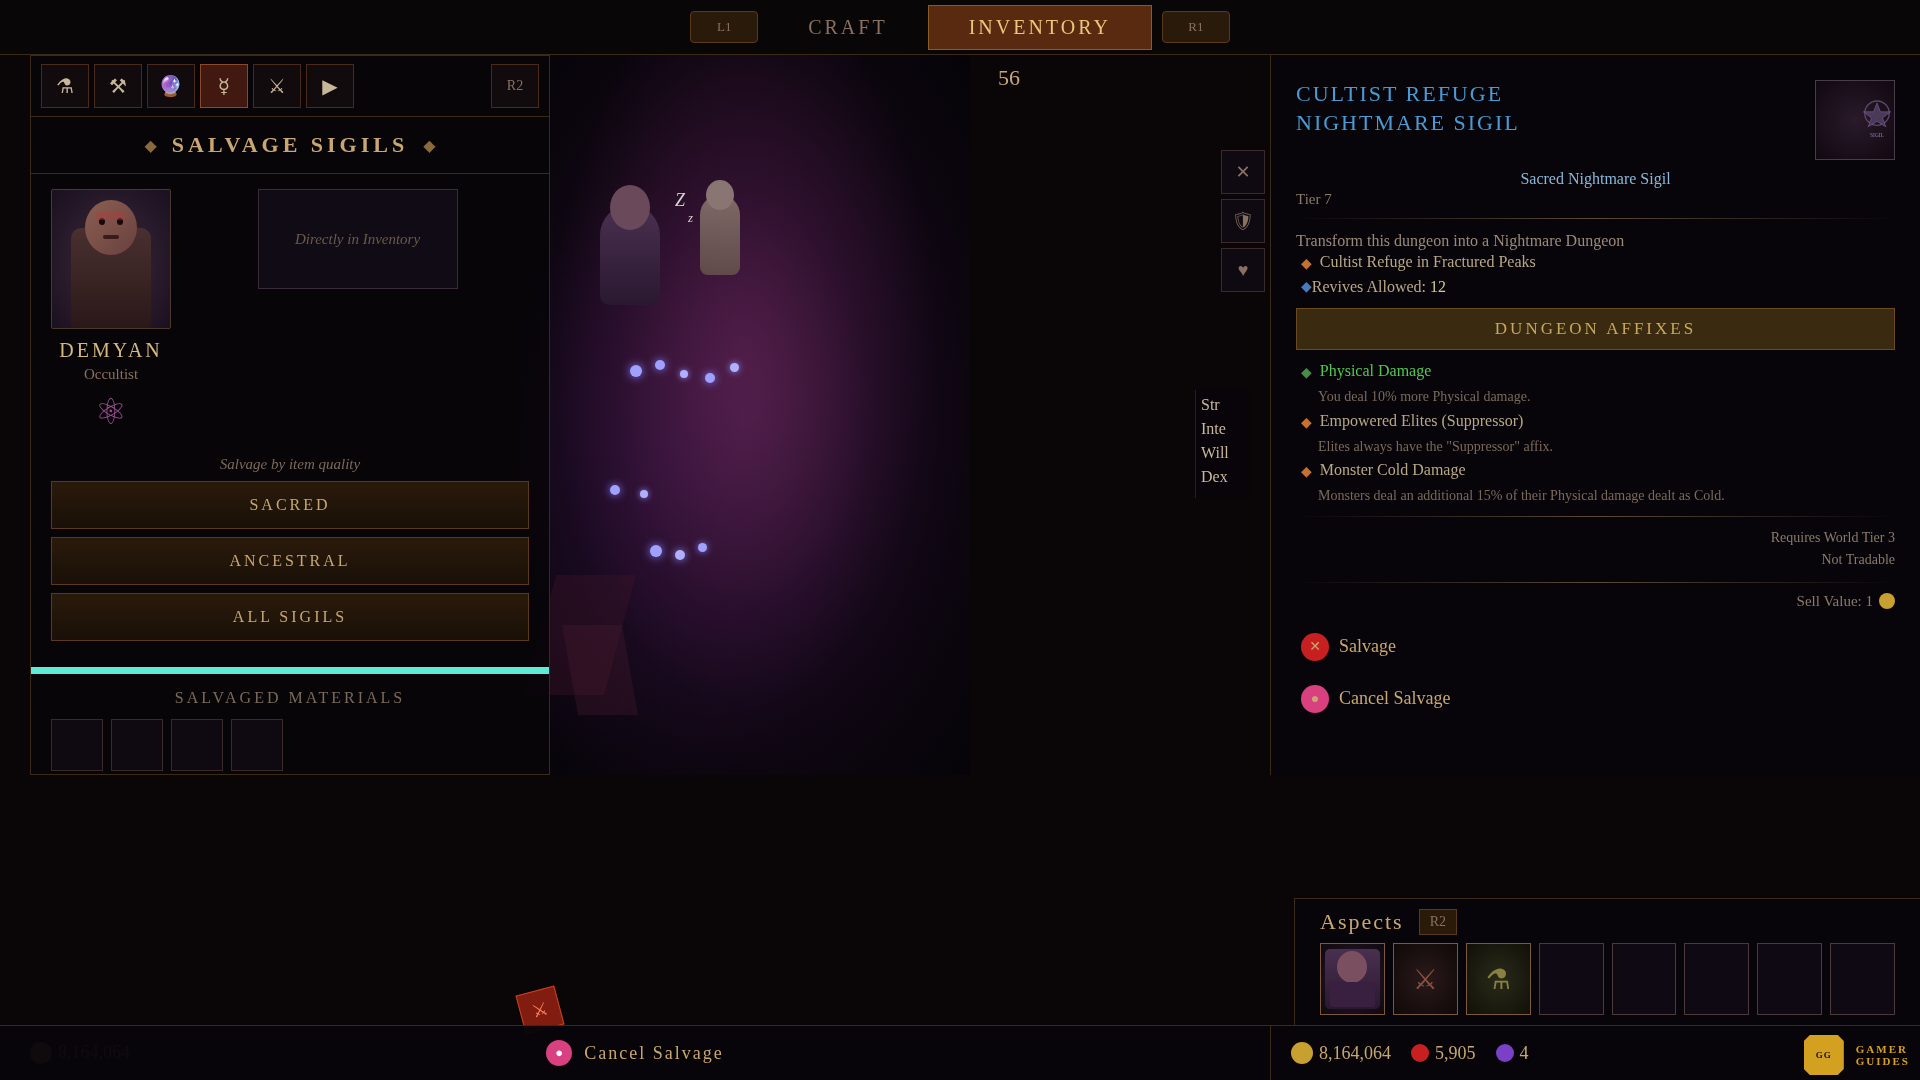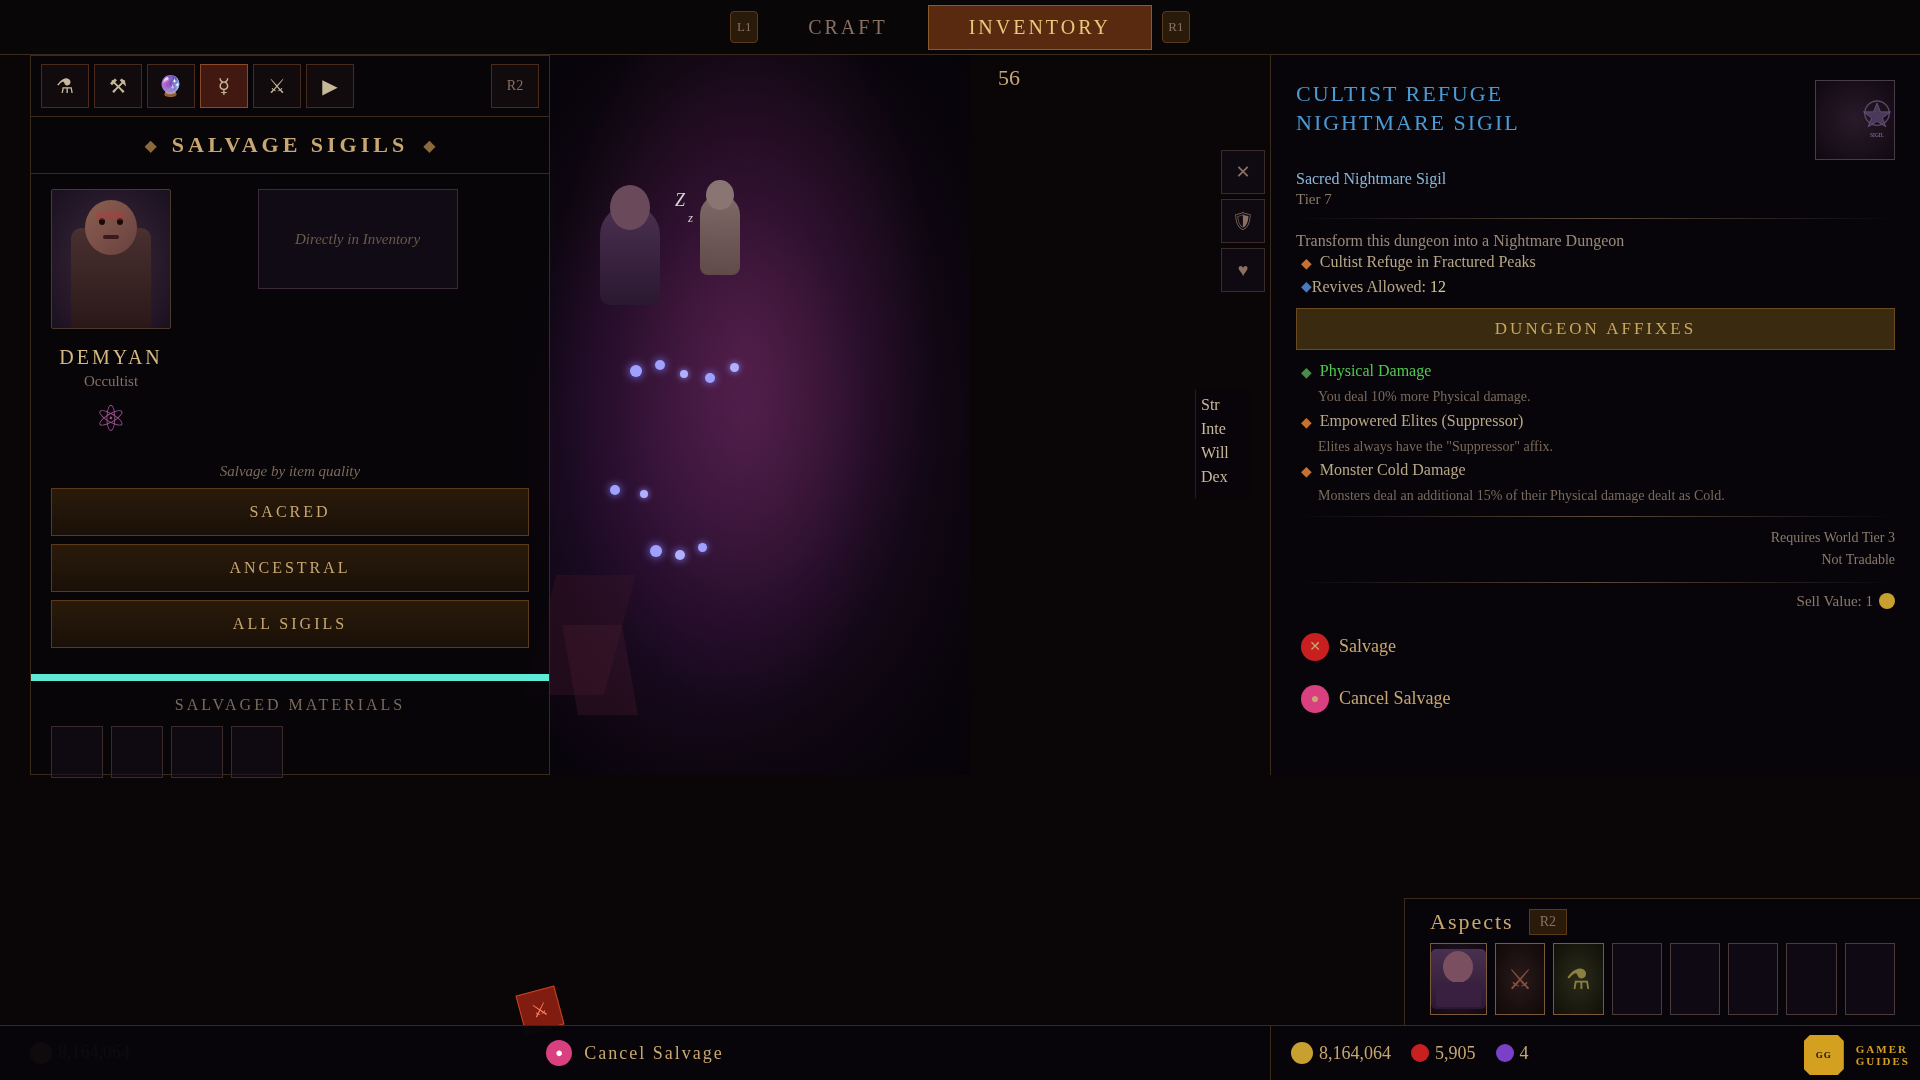--- a/index.html
+++ b/index.html
@@ -52,21 +52,21 @@
       color: #8a7060;
       cursor: pointer;
       text-transform: uppercase;
     }
     .nav-tab.active {
       background: #5a2a10;
       color: #e8c87a;
       border: 1px solid #8a5a2a;
     }
     .nav-bumper {
-      width: 28px;
+      width: 68px;
       height: 32px;
       background: #2a1a0a;
       border: 1px solid #5a3a1a;
       border-radius: 4px;
       display: flex;
       align-items: center;
       justify-content: center;
       color: #8a7060;
       font-size: 13px;
       margin: 0 10px;
@@ -110,21 +110,21 @@
       display: flex;
       align-items: center;
       justify-content: center;
       position: relative;
       overflow: hidden;
     }
     .npc-name {
       font-size: 20px;
       letter-spacing: 3px;
       color: #d4b880;
-      margin-top: 17px;
+      margin-top: 10px;
       text-transform: uppercase;
     }
     .npc-class {
       font-size: 15px;
       color: #8a7060;
       margin-top: 4px;
     }
     .salvage-slot {
       width: 200px;
       height: 100px;
@@ -223,20 +223,21 @@
       display: flex;
       align-items: center;
       justify-content: center;
       flex-shrink: 0;
       padding-left: 44px;
     }
     .item-type {
       font-size: 16px;
       color: #8ab8d8;
       margin-bottom: 3px;
+      text-align: center;
     }
     .item-tier {
       font-size: 15px;
       color: #8a7a6a;
       margin-bottom: 8px;
     }
     .divider-line {
       width: 100%;
       height: 1px;
       background: linear-gradient(to right, transparent, #5a4a3a, transparent);
@@ -754,21 +755,21 @@
       <div class="btn-circle red">✕</div>
       <span>Salvage</span>
     </div>
     <div class="action-btn">
       <div class="btn-circle pink">●</div>
       <span>Cancel Salvage</span>
     </div>
   </div>
 </div>
 
-<div style="position:absolute;bottom:55px;right:0;width:516px;background:rgba(8,5,10,0.97);border-top:1px solid #3a2a1a;border-left:1px solid #3a2a1a;padding:10px 25px;margin-top:30px;">
+<div style="position:absolute;bottom:55px;right:0;width:626px;background:rgba(8,5,10,0.97);border-top:1px solid #3a2a1a;border-left:1px solid #3a2a1a;padding:10px 25px;margin-top:30px;">
   <div class="aspects-row">
     <span class="aspects-label">Aspects</span>
     <div class="r2-badge">R2</div>
   </div>
   <div class="aspect-slots">
     <div class="aspect-slot active">
 
       <div style="width:100%;height:100%;background:radial-gradient(#2a1a2a,#100810);display:flex;align-items:center;justify-content:center;">
         <div style="width:55px;height:60px;background:linear-gradient(#4a3050,#2a1830);border-radius:5px;position:relative;">
           <div style="width:30px;height:32px;background:#7a5060;border-radius:50%;position:absolute;top:2px;left:12px;"></div>

